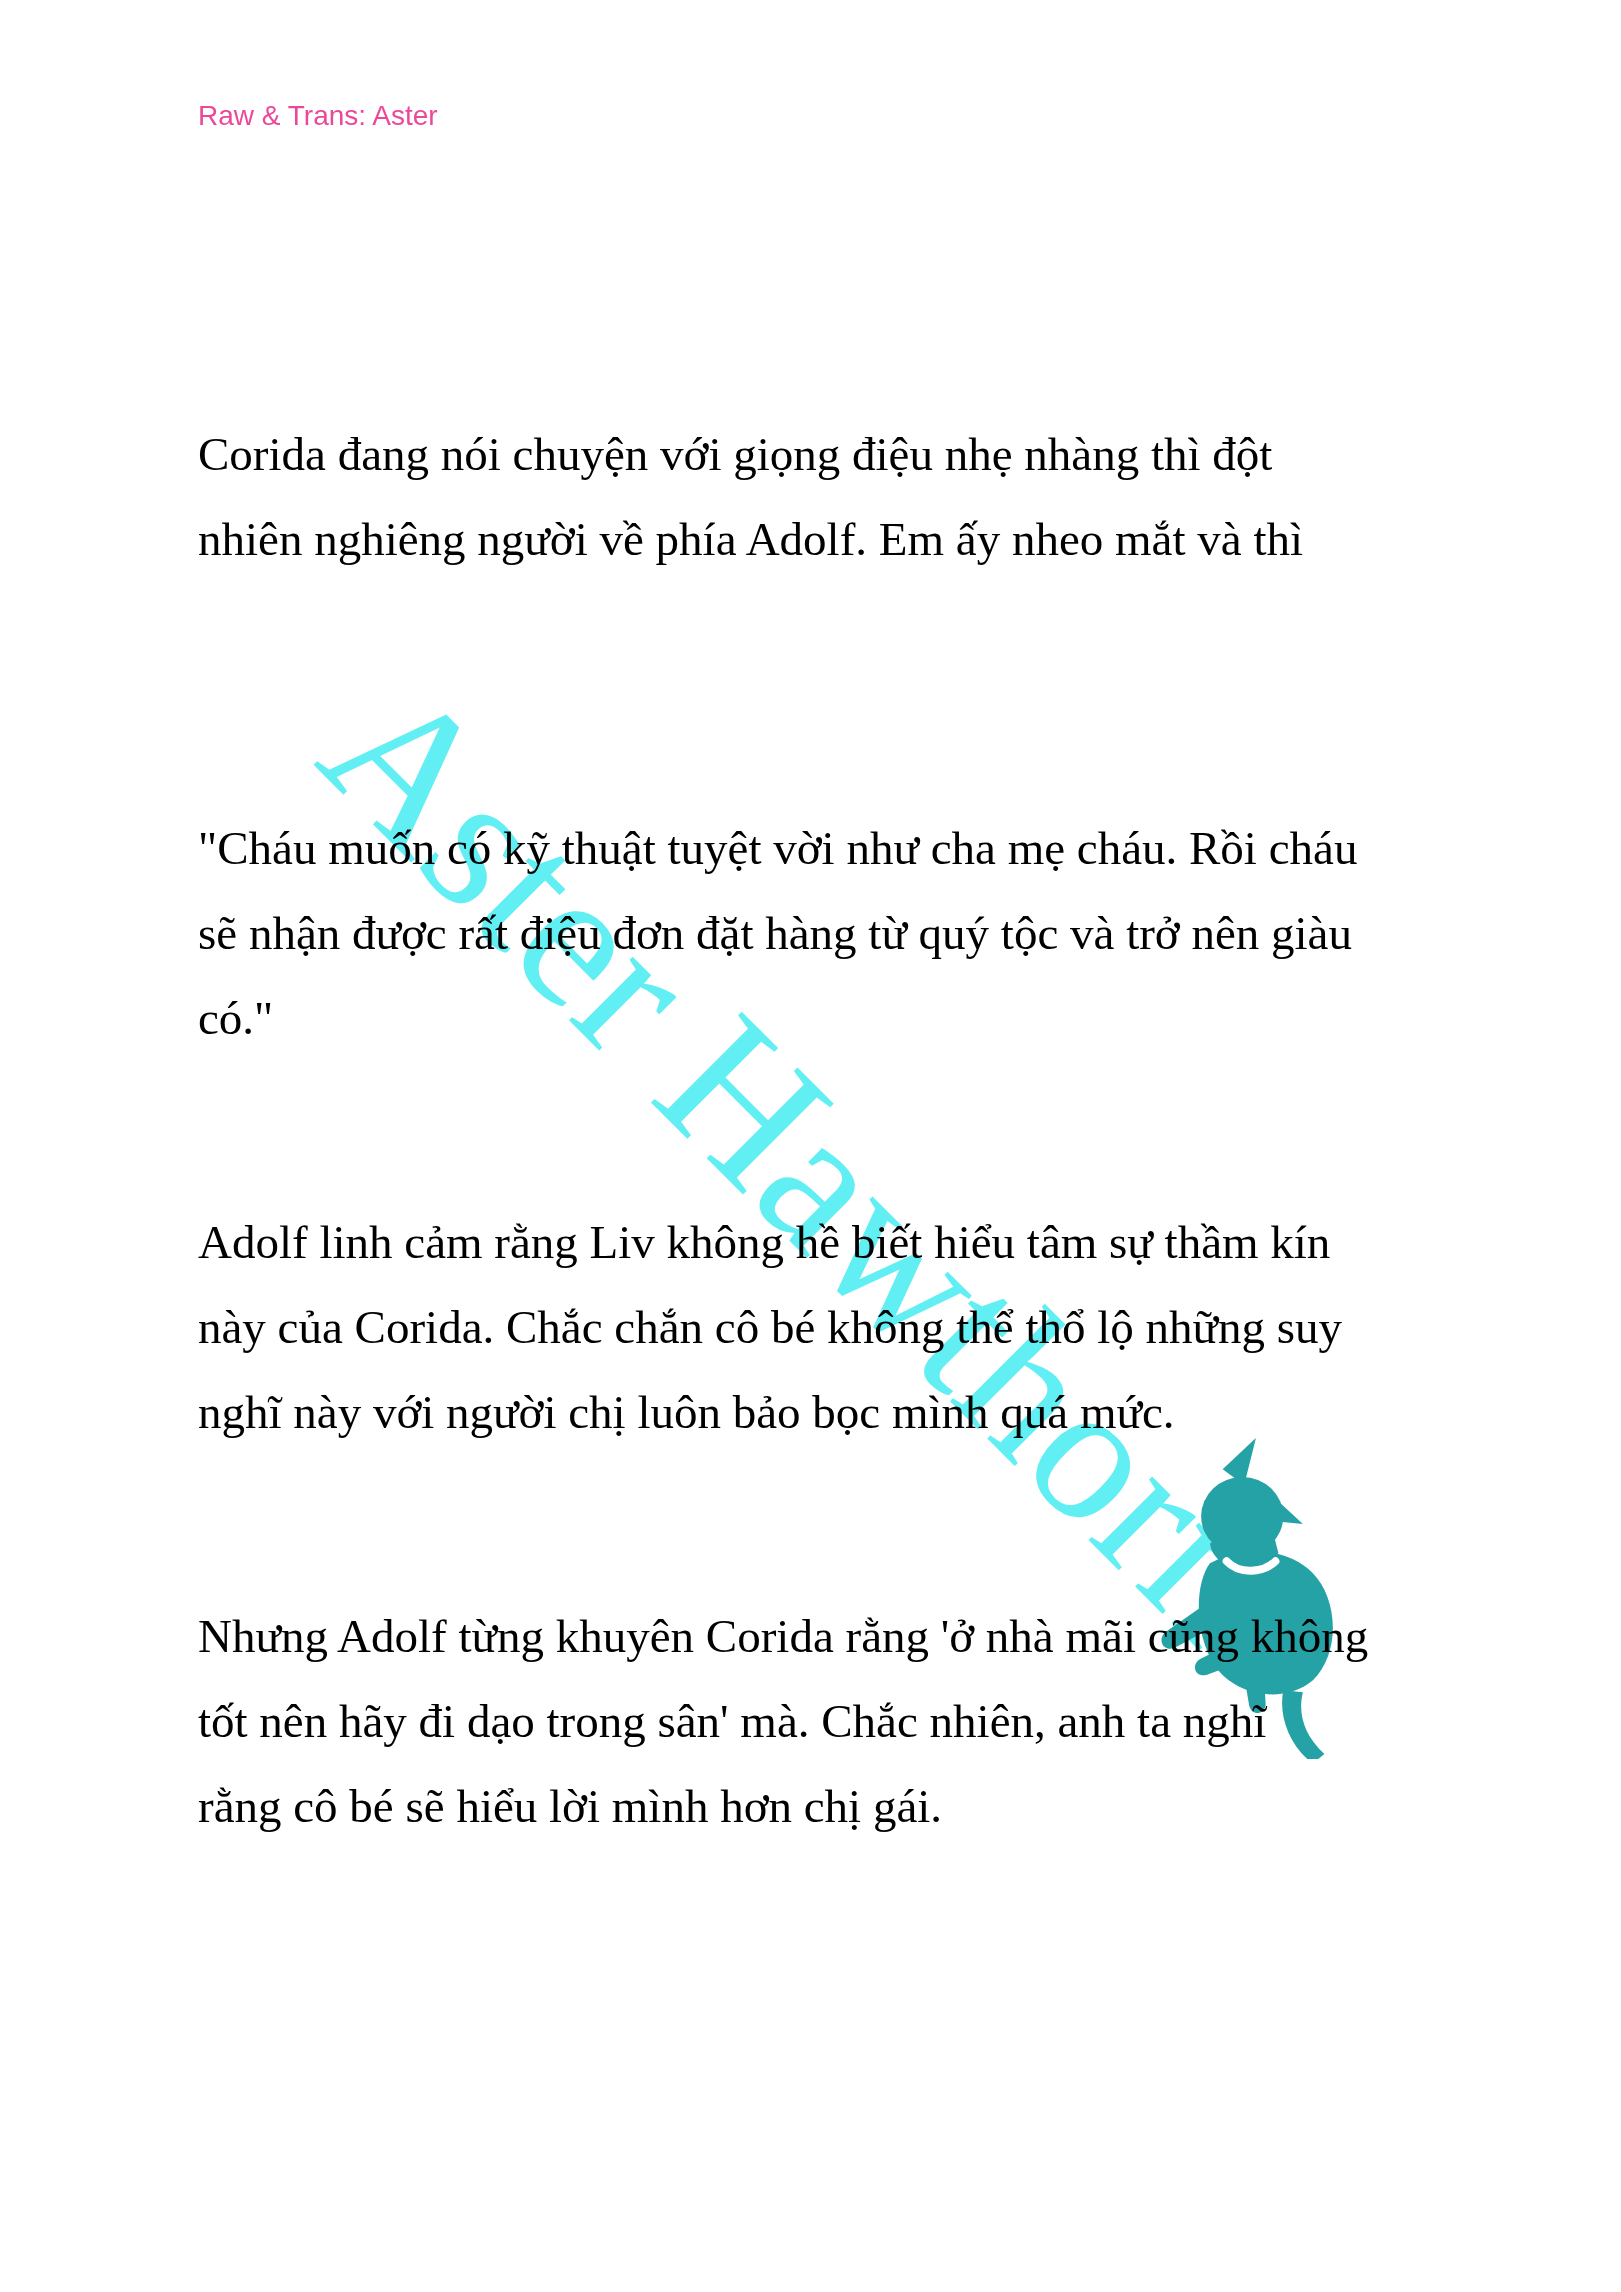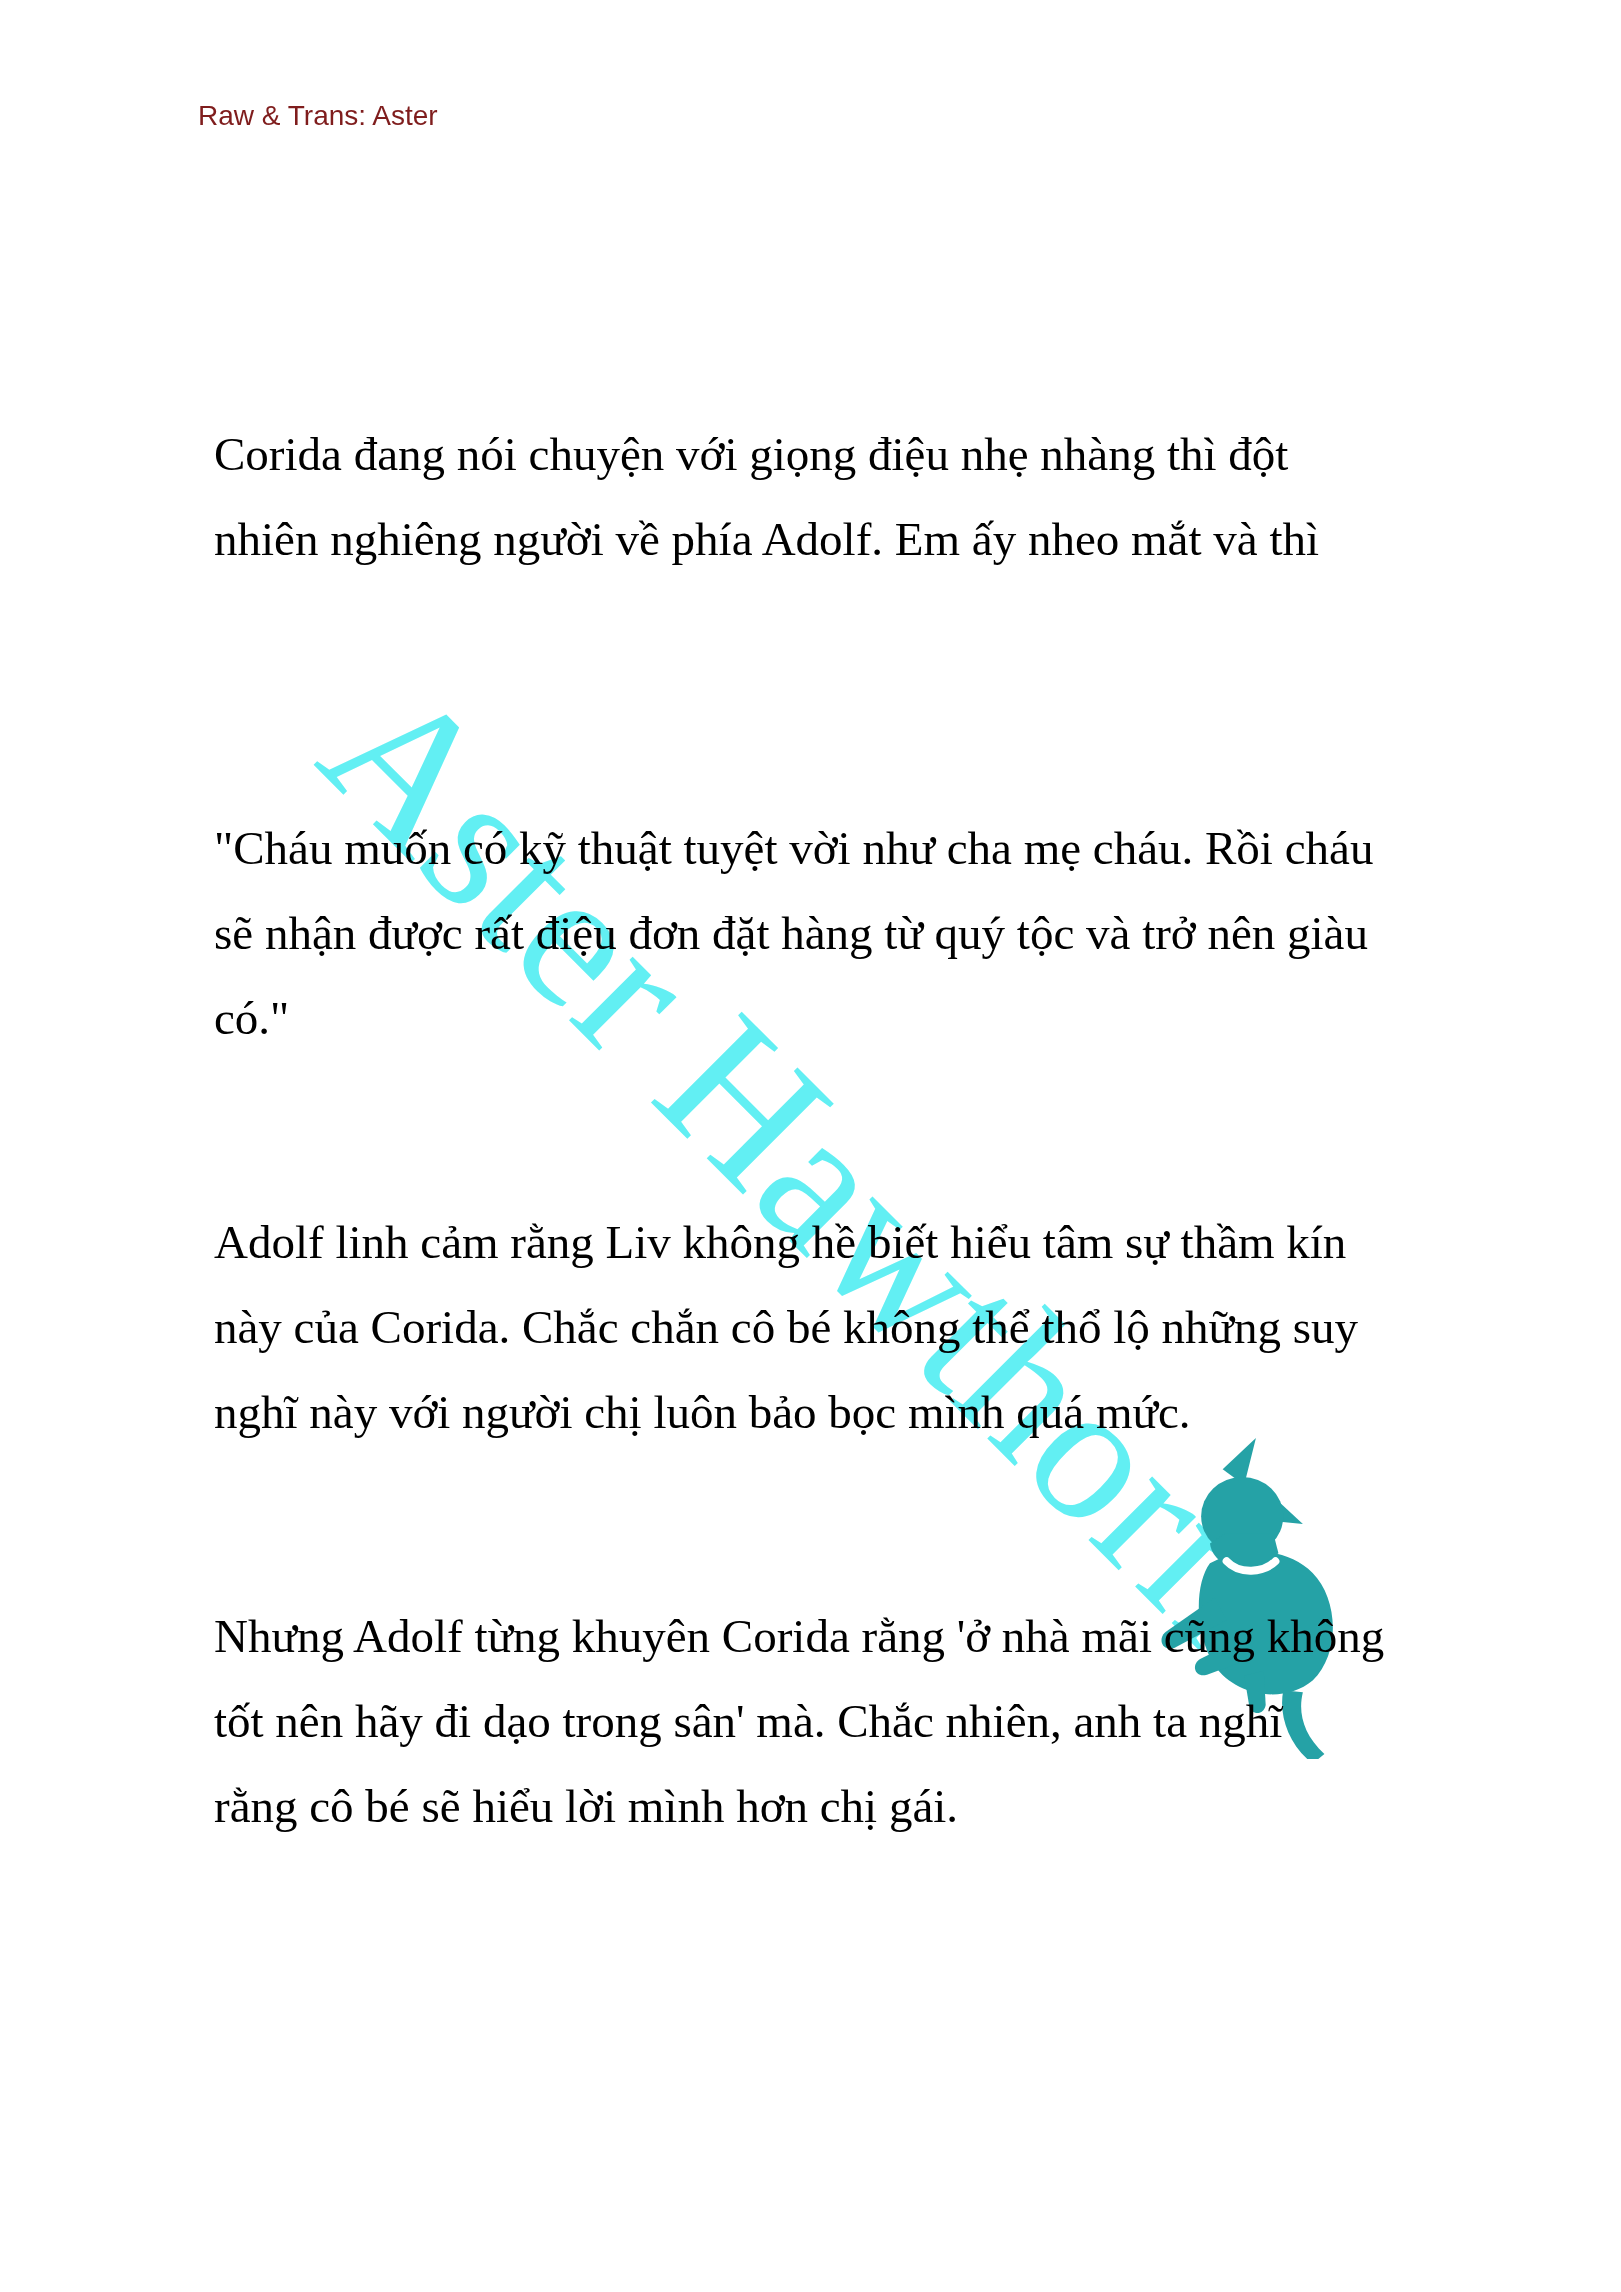--- a/index.html
+++ b/index.html
@@ -19,37 +19,36 @@
       width: 1621px;
       height: 2293px;
       background: #ffffff;
     }
     .header {
       position: absolute;
       left: 198px;
       top: 98px;
       font-family: "Liberation Sans", sans-serif;
       font-size: 28px;
-      color: #7f1d1d;
+      color: #ec4899;
       line-height: 35px;
     }
     .body-text {
       position: absolute;
       left: 198px;
       width: 1274px;
       font-family: "Liberation Serif", serif;
       font-size: 47px;
       color: #000000;
       line-height: 85px;
       letter-spacing: 0px;
     }
     .body-text .line {
       display: block;
       white-space: nowrap;
-      margin-left: 16px;
     }
     .p1 { top: 412px; }
     .p2 { top: 806px; }
     .p3 { top: 1200px; }
     .p4 { top: 1594px; }
 
     .watermark {
       position: absolute;
       left: 201px;
       top: 1000px;

